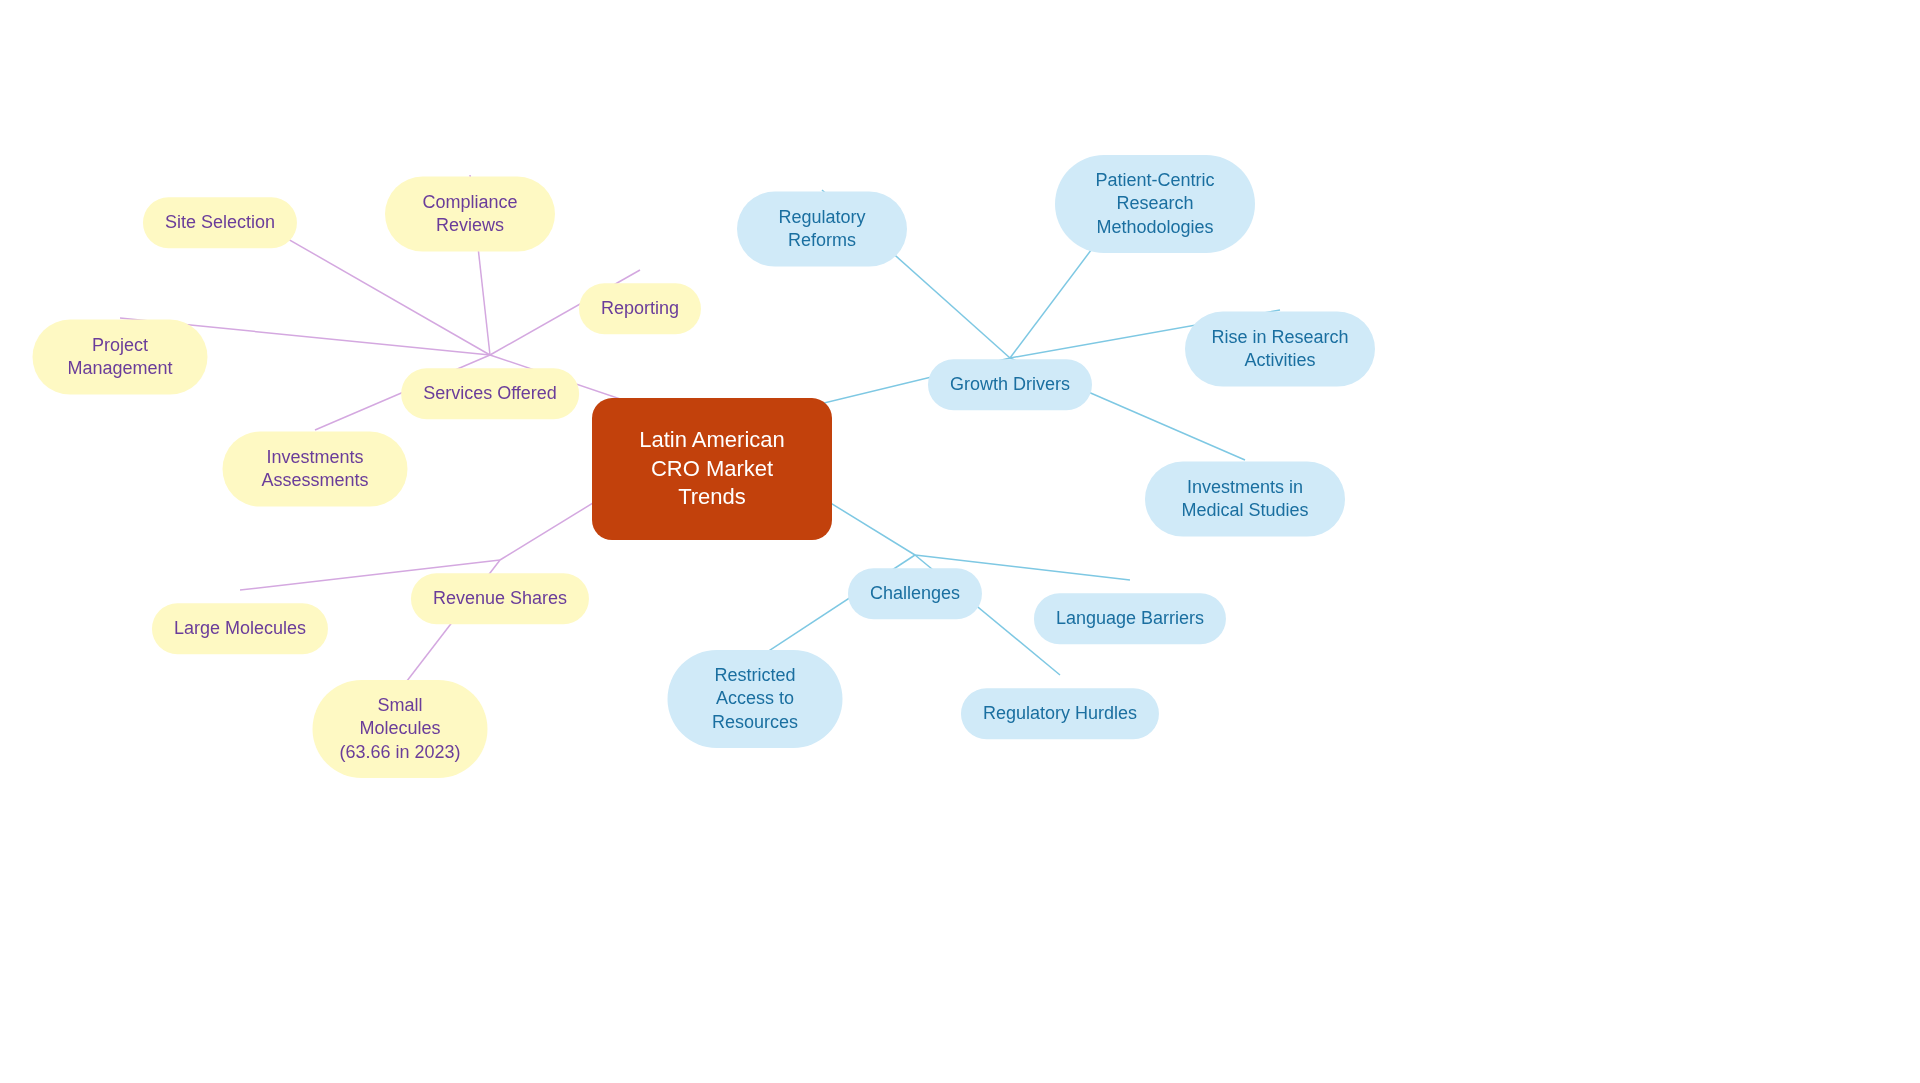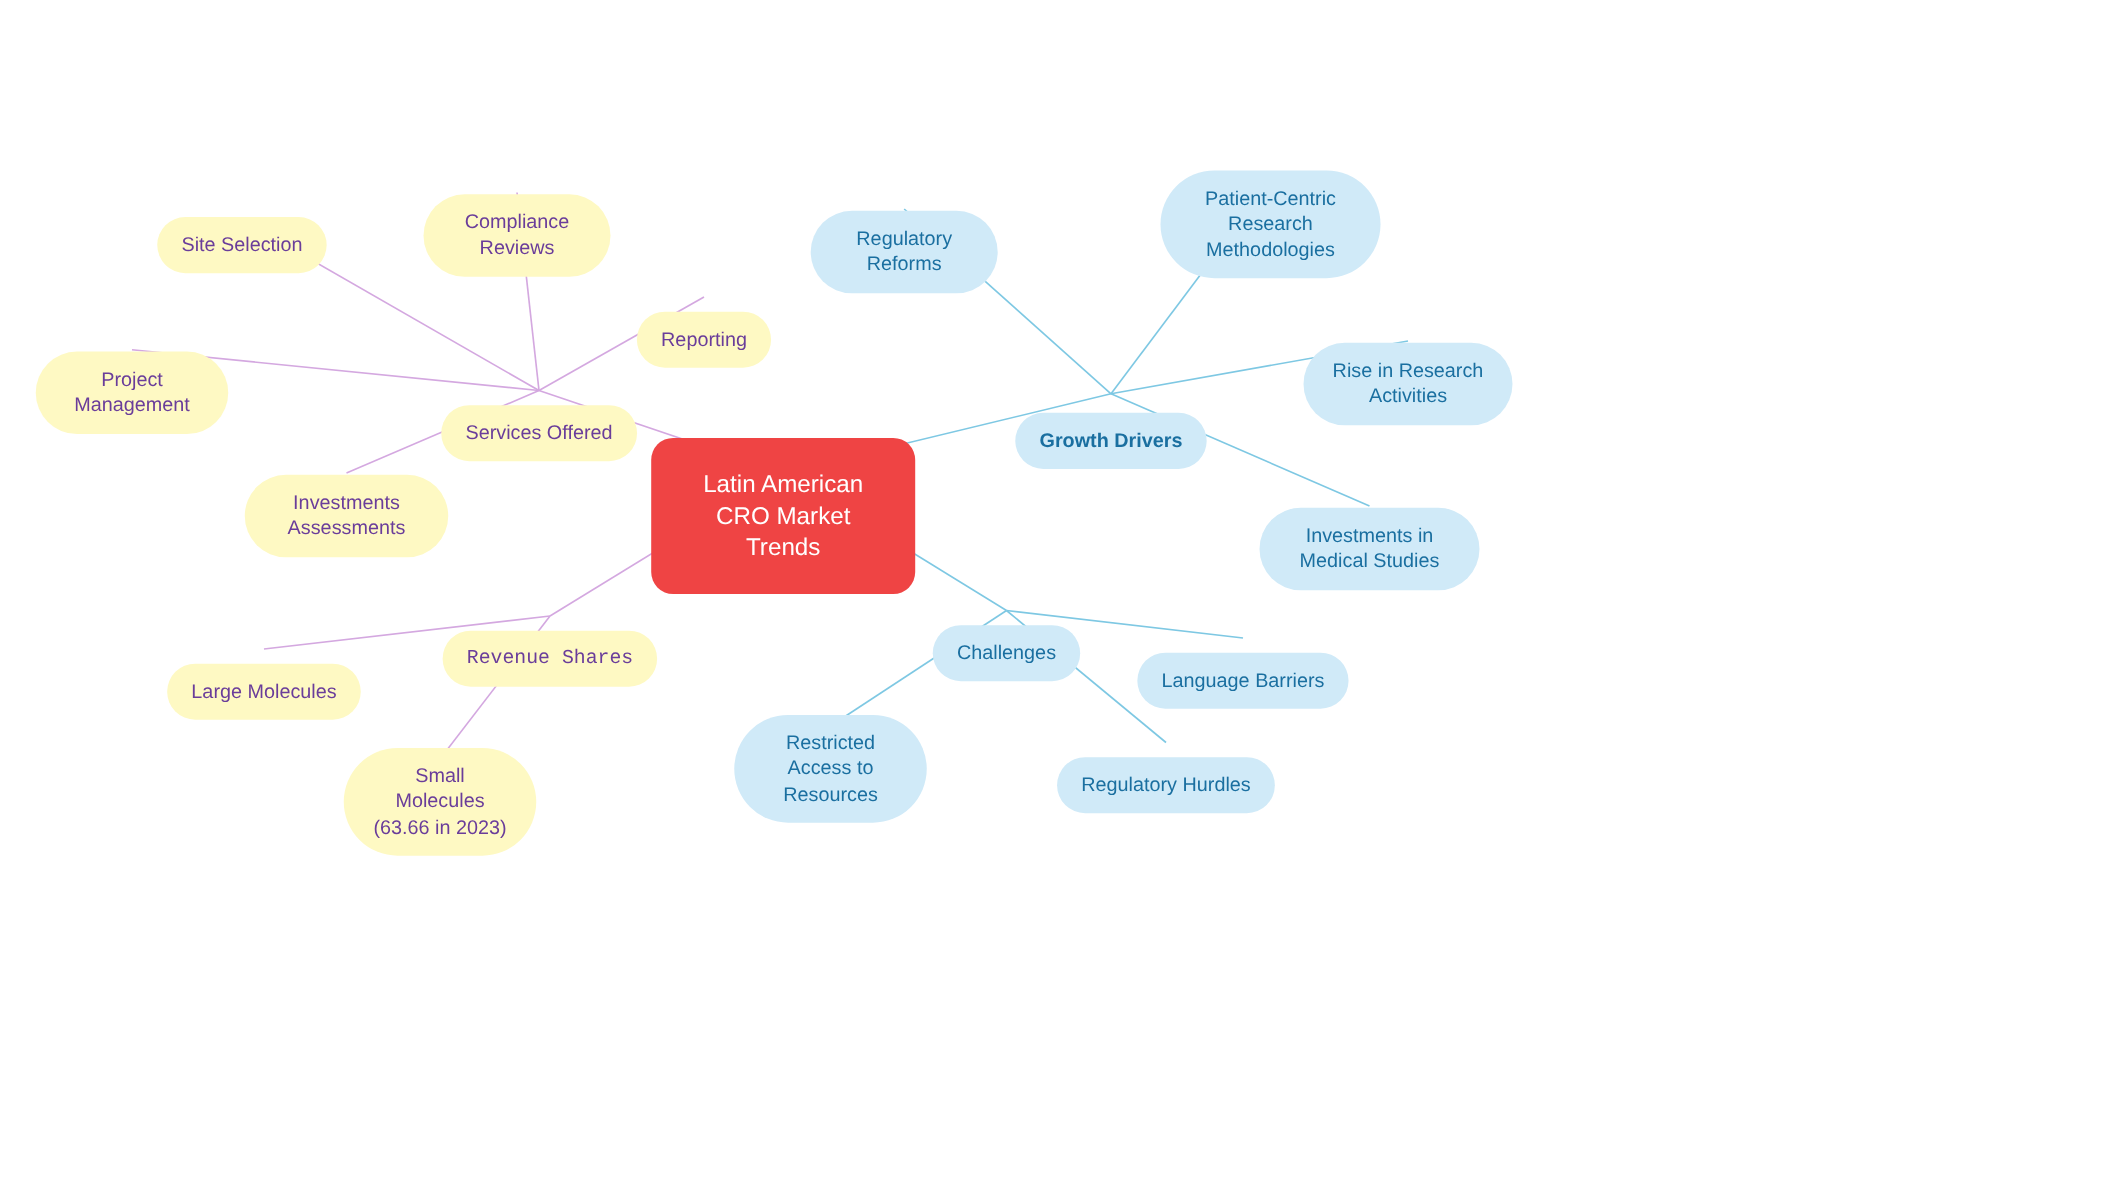--- a/index.html
+++ b/index.html
@@ -30,21 +30,21 @@
       justify-content: center;
       text-align: center;
       border-radius: 50px;
       padding: 14px 22px;
       font-size: 18px;
       line-height: 1.3;
       transform: translate(-50%, -50%);
       margin-top: 39px;
     }
     .node-center {
-      background: #ef4444;
+      background: #c2410c;
       color: #ffffff;
       font-size: 22px;
       font-weight: 500;
       border-radius: 20px;
       padding: 28px 40px;
       width: 240px;
     }
     .node-purple {
       background: #fef9c3;
       color: #6a3d9a;
@@ -80,25 +80,25 @@
       <line x1="915" y1="555" x2="1130" y2="580" stroke="#7ec8e3" stroke-width="1.5"></line>
       <line x1="915" y1="555" x2="1060" y2="675" stroke="#7ec8e3" stroke-width="1.5"></line>
     </svg>
 <div class="node node-center" style="left: 712px; top: 430px;">Latin American CRO Market Trends</div>
     <div class="node node-purple" style="left: 490px; top: 355px;">Services Offered</div>
     <div class="node node-purple" style="left: 470px; top: 175px; width: 170px;">Compliance Reviews</div>
     <div class="node node-purple" style="left: 220px; top: 184px;">Site Selection</div>
     <div class="node node-purple" style="left: 640px; top: 270px;">Reporting</div>
     <div class="node node-purple" style="left: 120px; top: 318px; width: 175px;">Project Management</div>
     <div class="node node-purple" style="left: 315px; top: 430px; width: 185px;">Investments Assessments</div>
-    <div class="node node-blue" style="left: 1010px; top: 362px; font-weight: bold;">Growth Drivers</div>
+    <div class="node node-blue" style="left: 1010px; top: 346px;">Growth Drivers</div>
     <div class="node node-blue" style="left: 822px; top: 190px; width: 170px;">Regulatory Reforms</div>
     <div class="node node-blue" style="left: 1155px; top: 165px; width: 200px;">Patient-Centric Research Methodologies</div>
     <div class="node node-blue" style="left: 1280px; top: 310px; width: 190px;">Rise in Research Activities</div>
     <div class="node node-blue" style="left: 1245px; top: 460px; width: 200px;">Investments in Medical Studies</div>
-    <div class="node node-purple" style="left: 500px; top: 560px; font-family: Liberation Mono, monospace;">Revenue Shares</div>
+    <div class="node node-purple" style="left: 500px; top: 560px;">Revenue Shares</div>
     <div class="node node-purple" style="left: 240px; top: 590px;">Large Molecules</div>
     <div class="node node-purple" style="left: 400px; top: 690px; width: 175px;">Small Molecules (63.66 in 2023)</div>
     <div class="node node-blue" style="left: 915px; top: 555px;">Challenges</div>
     <div class="node node-blue" style="left: 755px; top: 660px; width: 175px;">Restricted Access to Resources</div>
     <div class="node node-blue" style="left: 1130px; top: 580px;">Language Barriers</div>
     <div class="node node-blue" style="left: 1060px; top: 675px;">Regulatory Hurdles</div>
   </div>
 
 </body></html>

